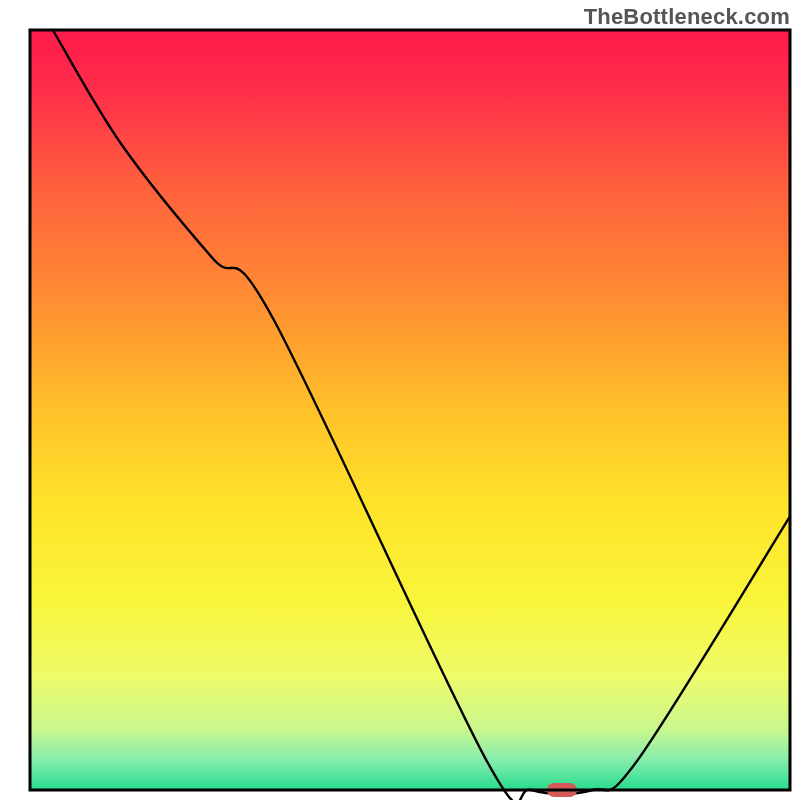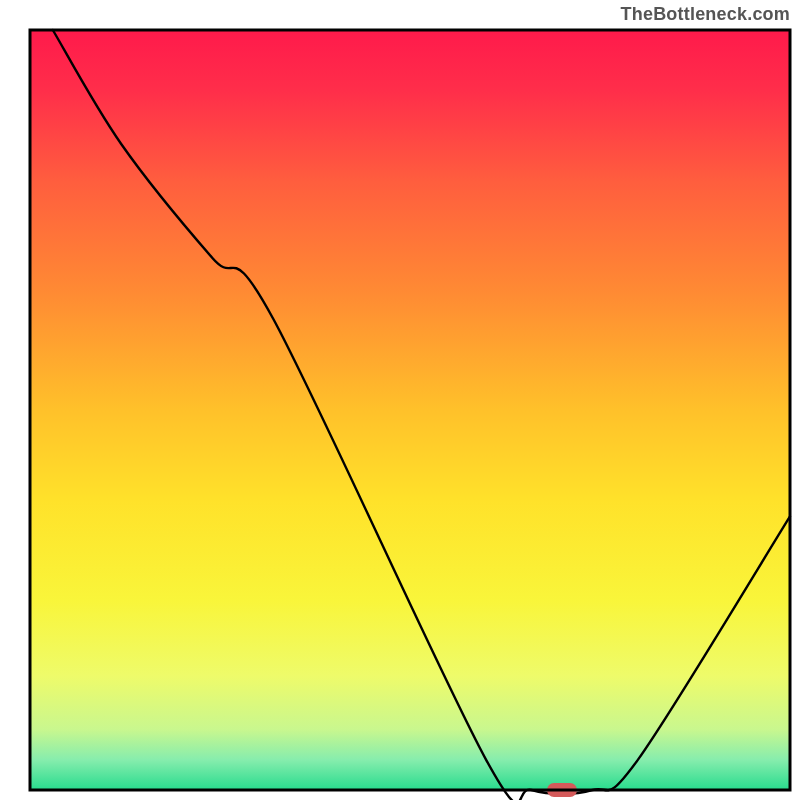--- a/index.html
+++ b/index.html
@@ -16,21 +16,21 @@
     top: 0;
     left: 0;
     width: 800px;
     height: 800px;
   }
   .watermark {
     position: absolute;
     top: 4px;
     right: 10px;
     color: #555555;
-    font-size: 18px;
+    font-size: 22px;
     font-weight: 600;
     letter-spacing: 0.2px;
   }
   svg {
     display: block;
   }
 </style>
 </head>
 <body>
 

